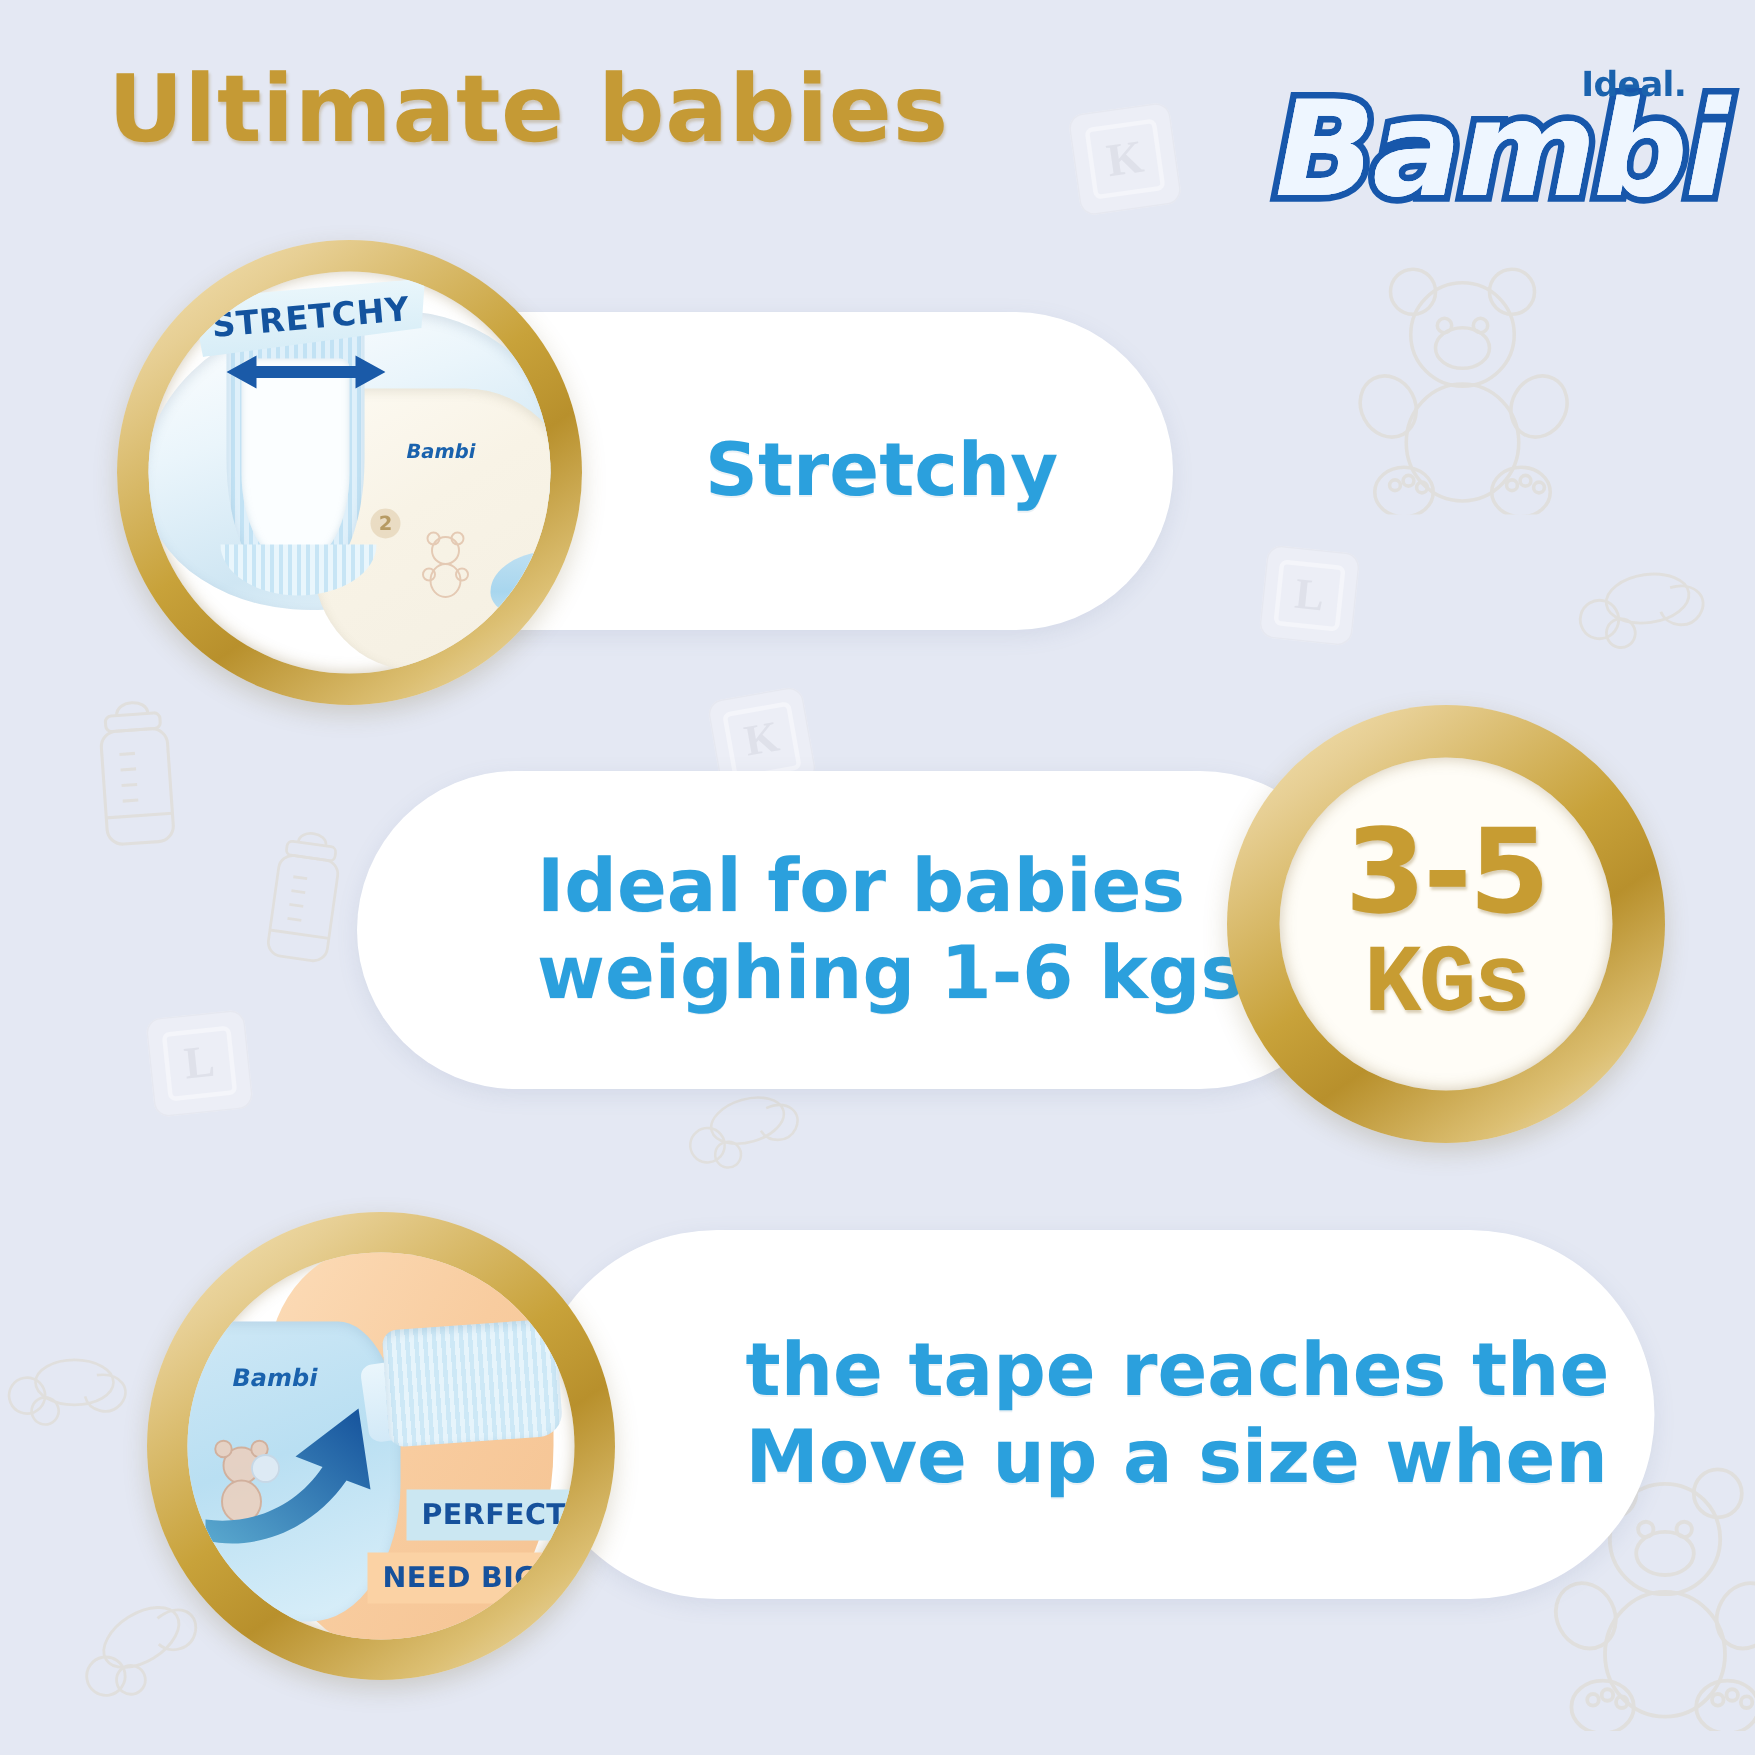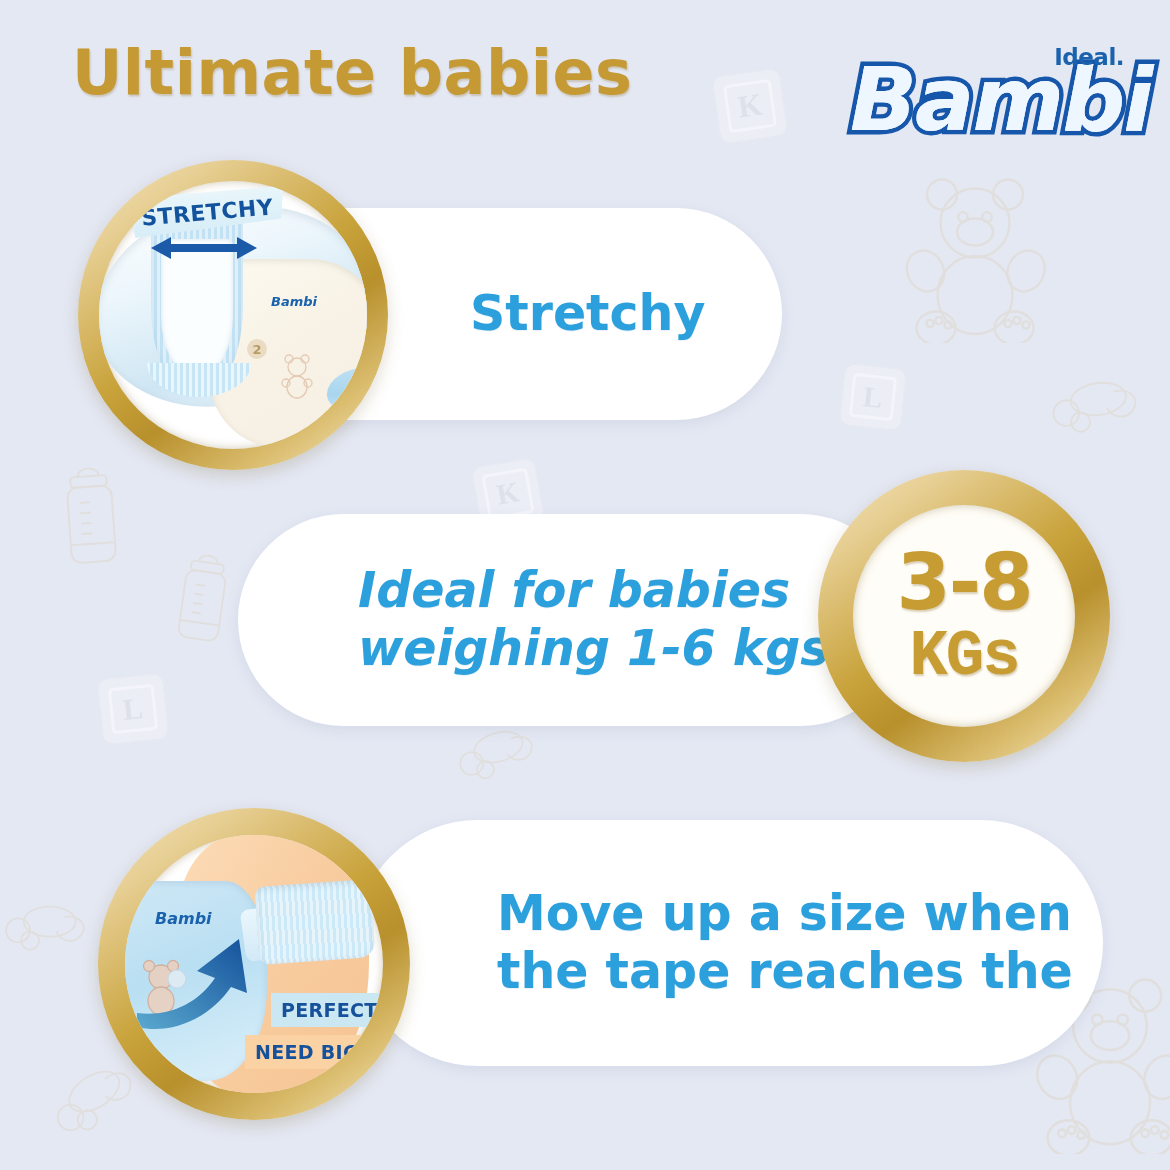--- a/index.html
+++ b/index.html
@@ -77,21 +77,21 @@
   .pill .txt{
     color:#2ba0dd;
     font-family:"DejaVu Sans",sans-serif;
     font-weight:bold;
     line-height:1.18;
     text-shadow:0 1px 0 rgba(0,80,130,.08);
   }
 
   #pill1{left:232px;top:208px;width:550px;height:212px;}
   #pill1 .txt{margin-left:238px;font-size:49px;}
-  #pill2{left:238px;top:514px;width:668px;height:212px;font-style:italic;}
+  #pill2{left:238px;top:514px;width:668px;height:212px;}
   #pill2 .txt{margin-left:120px;font-size:49px;}
   #pill3{left:355px;top:820px;width:748px;height:246px;}
   #pill3 .txt{margin-left:142px;font-size:49px;}
 
   
   .goldring{
     position:absolute;border-radius:50%;
     background:linear-gradient(145deg,#f6e7bd 0%,#e7cf94 18%,#c8a23a 48%,#b8902c 62%,#dcbf72 82%,#f7ecd0 100%);
     box-shadow:0 6px 16px rgba(120,100,50,.22);
     display:flex;align-items:center;justify-content:center;
@@ -409,29 +409,29 @@
 
   <div class="pill" id="pill2">
     <div class="txt">
       <div>Ideal for babies</div>
       <div>weighing 1-6 kgs</div>
     </div>
   </div>
 
   <div class="goldring" id="badge">
     <div class="hole">
-      <div class="kgnum">3-8</div>
+      <div class="kgnum">3-5</div>
       <div class="kgunit">KGs</div>
     </div>
   </div>
 
   <div class="pill" id="pill3">
     <div class="txt">
+      <div>the tape reaches the</div>
       <div>Move up a size when</div>
-      <div>the tape reaches the</div>
     </div>
   </div>
 
   <div class="goldring" id="circ3">
     <div class="hole">
       <div class="photo">
         <div id="p3-skin"></div>
         <div id="p3-diaperblue"></div>
         <div id="p3-bambi-mini">Bambi</div>
         <div id="p3-teddy">

